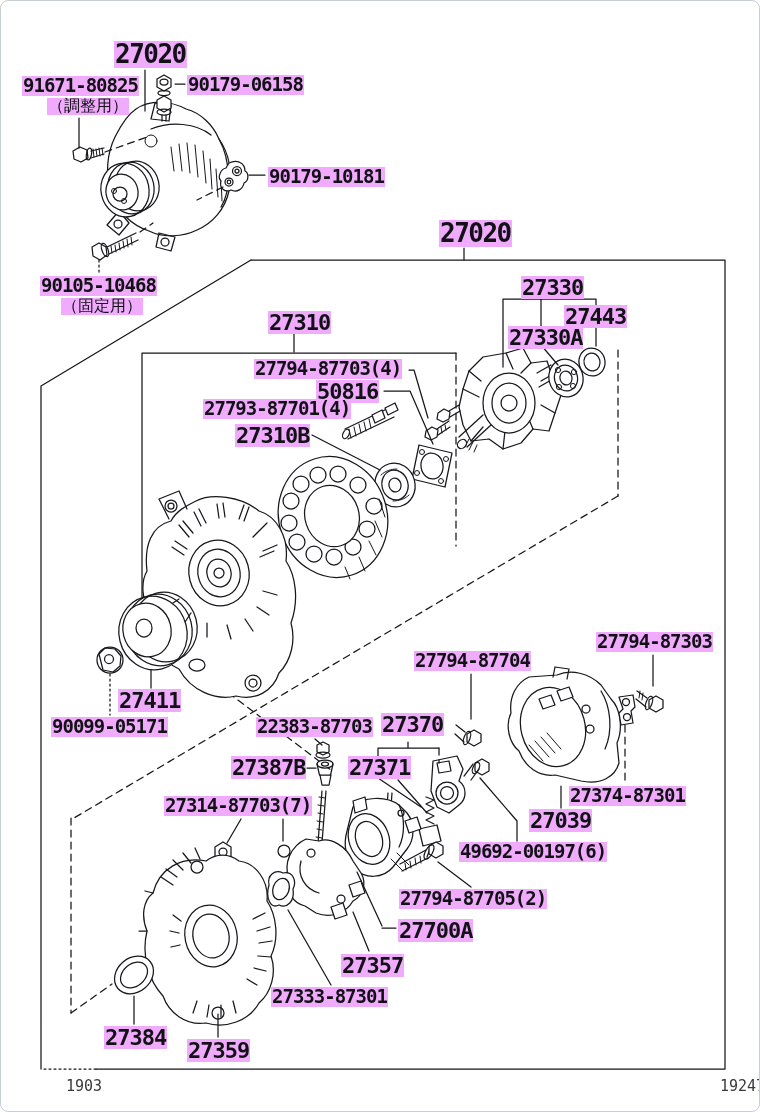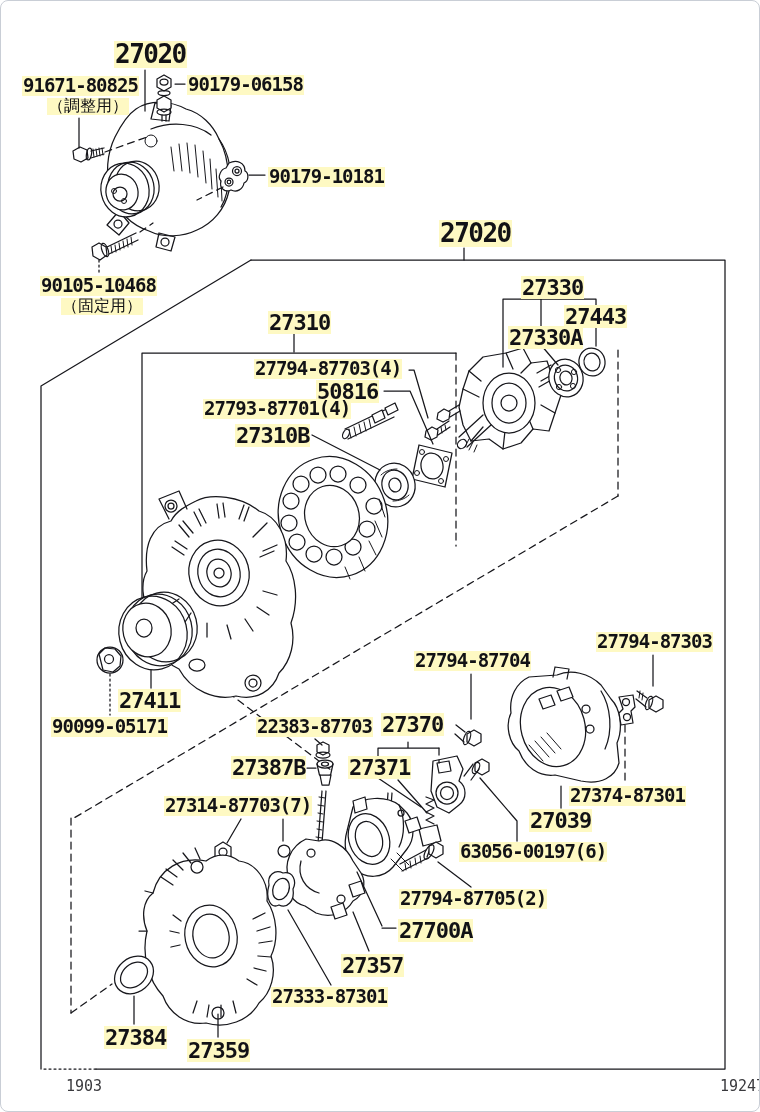--- a/index.html
+++ b/index.html
@@ -10,21 +10,21 @@
   }
   #art { position:absolute; left:0; top:0; }
   svg * { stroke:#17171c; fill:none; stroke-width:1.25; stroke-linejoin:round; stroke-linecap:round; }
   svg .f  { fill:#ffffff; }
   svg .dash { stroke-dasharray:7 5; }
   svg .dot  { stroke-dasharray:2 3; }
   svg .thin { stroke-width:1; }
   .label {
     position:absolute; font-family:"DejaVu Sans Mono", monospace; font-weight:bold;
     color:#121216; font-size:19px; letter-spacing:-1px; line-height:1.05;
-    white-space:nowrap; background:#fef9c3; padding:0 1px; cursor:default;
+    white-space:nowrap; background:#f0abfc; padding:0 1px; cursor:default;
   }
   .lg { font-size:26px; letter-spacing:-1.5px; }
   .md { font-size:22px; letter-spacing:-1px; }
   .jp { font-size:16px; font-weight:normal; letter-spacing:0; font-family:"DejaVu Sans", sans-serif; }
   .ft { font-size:15px; font-weight:normal; letter-spacing:0; background:transparent; color:#3a3a3e;margin-left:47px; }
 </style>
 </head>
 <body>
 
 <div id="page">
@@ -383,21 +383,21 @@
 <div class="label" style="left:413px;top:650px">27794-87704</div>
 <div class="label md" style="left:117px;top:688px">27411</div>
 <div class="label" style="left:50px;top:716px">90099-05171</div>
 <div class="label" style="left:255px;top:716px">22383-87703</div>
 <div class="label md" style="left:380px;top:712px">27370</div>
 <div class="label md" style="left:230px;top:755px">27387B</div>
 <div class="label md" style="left:347px;top:755px">27371</div>
 <div class="label" style="left:163px;top:795px">27314-87703(7)</div>
 <div class="label" style="left:568px;top:785px">27374-87301</div>
 <div class="label md" style="left:528px;top:808px">27039</div>
-<div class="label" style="left:458px;top:841px">63056-00197(6)</div>
+<div class="label" style="left:458px;top:841px">49692-00197(6)</div>
 <div class="label" style="left:398px;top:888px">27794-87705(2)</div>
 <div class="label md" style="left:397px;top:918px">27700A</div>
 <div class="label md" style="left:340px;top:953px">27357</div>
 <div class="label" style="left:270px;top:986px">27333-87301</div>
 <div class="label md" style="left:103px;top:1025px">27384</div>
 <div class="label md" style="left:186px;top:1038px">27359</div>
 
 <div class="label ft" style="left:17px;top:1078px">1903</div>
 <div class="label ft" style="left:671px;top:1078px">192471-G</div>
 

